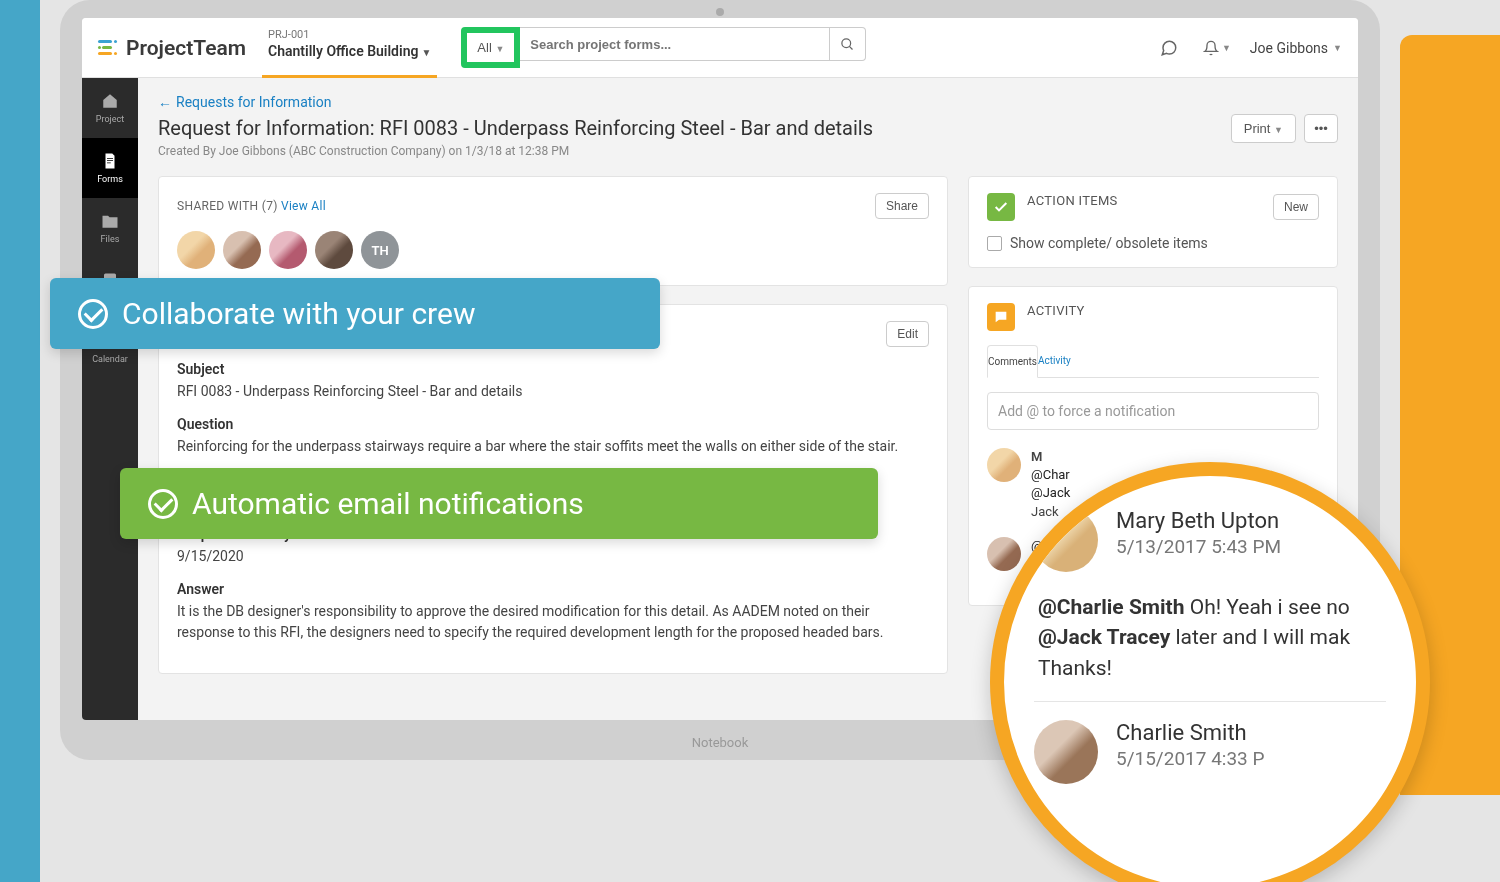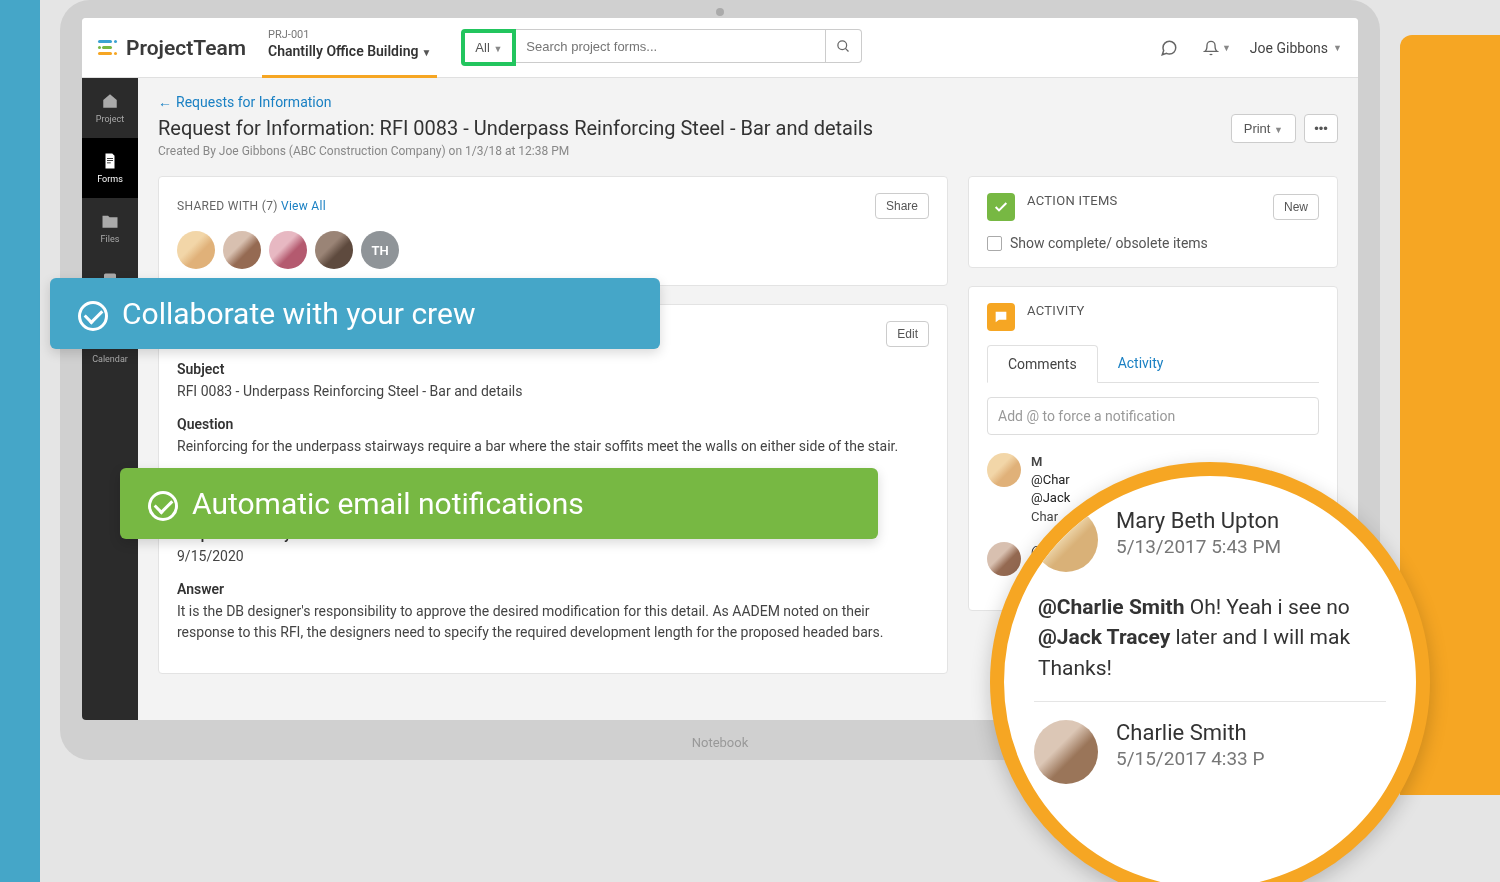--- a/index.html
+++ b/index.html
@@ -67,22 +67,22 @@
 .project-picker {
   border-bottom: 3px solid #f6a623;
   padding: 10px 6px 15px 6px;
   cursor: pointer;
 }
 .project-picker .code { font-size: 11px; color: #777; }
 .project-picker .name { font-size: 14px; font-weight: 600; color: #333; }
 .project-picker .caret { font-size: 10px; color:#555; margin-left:3px;}
 
 .search-group { display:flex; margin-left:8px; }
-.filter-btn { border:4px solid #22c55e; border-radius:4px 0 0 4px; padding:7px 10px; font-size:13px; background:#fff; color:#555;}
-.search-input { border:1px solid #ccc; border-left:none; width:310px; height:34px; padding:0 10px; font-size:13px;}
+.filter-btn { border:6px solid #22c55e; border-radius:4px 0 0 4px; padding:7px 10px; font-size:13px; background:#fff; color:#555;}
+.search-input { border:1px solid #ccc; border-left:none; width:310px; height:34px; padding:0 10px; font-size:13px;font-weight:bold;}
 .search-btn { border:1px solid #ccc; border-left:none; border-radius:0 4px 4px 0; width:36px; height:34px; background:#fff; display:flex;align-items:center;justify-content:center;}
 
 .topbar-right { margin-left:auto; display:flex; align-items:center; gap:18px; color:#555;}
 .icon-btn { width:30px; height:30px; display:flex;align-items:center;justify-content:center; cursor:pointer; color:#666;}
 .user-drop { font-size:14px; color:#444; display:flex;align-items:center;gap:5px;cursor:pointer;}
 .caret-s{font-size:9px;color:#888}
 
 
 .body { flex:1; display:flex; overflow:hidden;}
 .sidebar { width:56px; background:#2b2b2b; display:flex; flex-direction:column;}
@@ -123,35 +123,35 @@
 .panel-header{display:flex;align-items:center;gap:12px;justify-content:space-between}
 .panel-header .left{display:flex;align-items:flex-start;gap:12px}
 .panel-icon{width:28px;height:28px;border-radius:4px;display:flex;align-items:center;justify-content:center;color:#fff}
 .panel-icon.green{background:#77b843}
 .panel-icon.orange{background:#f6a623}
 .panel-title{font-size:13px;color:#555;letter-spacing:.3px}
 .checkbox-row{display:flex;align-items:flex-end;gap:8px;margin-top:14px;font-size:14px;color:#555}
 .chk{width:15px;height:15px;border:1px solid #aaa;border-radius:2px}
 
 .tabs{display:flex;border-bottom:1px solid #e0e0e0;margin-top:14px}
-.tab{padding:10px 20px;font-size:14px;cursor:pointer}
+.tab{padding:10px 0;font-size:10px;cursor:pointer}
 .tab.active{border:1px solid #e0e0e0;border-bottom:1px solid #fff;border-radius:4px 4px 0 0;margin-bottom:-1px;color:#444}
 .tab.link{color:#1a80c3}
 
 .comment-input{border:1px solid #ddd;border-radius:4px;padding:10px;font-size:14px;color:#999;margin-top:14px}
 
 .feed{margin-top:18px}
 .feed-item{display:flex;gap:10px;margin-bottom:16px}
 .feed-item .avatar{width:34px;height:34px;flex-shrink:0}
 .feed-body{font-size:13px;color:#444;line-height:1.4}
 .feed-name{font-weight:600}
 .feed-mention{font-weight:400;color:#222}
 
 
-.callout{position:absolute;display:flex;align-items:flex-end;gap:14px;color:#fff;font-size:30px;font-weight:400;padding:18px 28px;border-radius:6px;box-shadow:0 4px 12px rgba(0,0,0,.15)}
+.callout{position:absolute;display:flex;align-items:center;gap:14px;color:#fff;font-size:30px;font-weight:400;padding:18px 28px;border-radius:6px;box-shadow:0 4px 12px rgba(0,0,0,.15)}
 .callout .check{width:30px;height:30px;border:3px solid #fff;border-radius:50%;display:flex;align-items:center;justify-content:center}
 .callout .check::after{content:'';width:8px;height:14px;border-right:3px solid #fff;border-bottom:3px solid #fff;transform:rotate(45deg);margin-top:-3px}
 .callout-blue{background:#45a6c8;left:50px;top:278px;width:610px}
 .callout-green{background:#77b843;left:120px;top:468px;width:758px}
 .left-stripe{position:absolute;left:0;top:0;width:40px;height:100%;background:#45a6c8}
 .right-stripe{position:absolute;right:0;top:35px;width:100px;height:760px;background:#f6a623;border-radius:12px 0 0 0}
 
 
 .zoom{position:absolute;right:70px;bottom:-20px;width:440px;height:440px;border-radius:50%;border:14px solid #f6a623;background:#fff;overflow:hidden;box-shadow:0 6px 20px rgba(0,0,0,.2)}
 .zoom-inner{padding:32px 30px}
@@ -361,21 +361,21 @@
               </div>
               <div class="comment-input">Add @ to force a notification</div>
 
               <div class="feed">
                 <div class="feed-item">
                   <div class="avatar a1"></div>
                   <div class="feed-body">
                     <div class="feed-name">M</div>
                     <div><span class="feed-mention">@Char</span></div>
                     <div><span class="feed-mention">@Jack</span></div>
-                    <div>Char</div>
+                    <div>Jack</div>
                   </div>
                 </div>
                 <div class="feed-item">
                   <div class="avatar a2"></div>
                   <div class="feed-body">
                     <div><span class="feed-mention">@Mar</span></div>
                     <div>be upd</div>
                   </div>
                 </div>
               </div>

